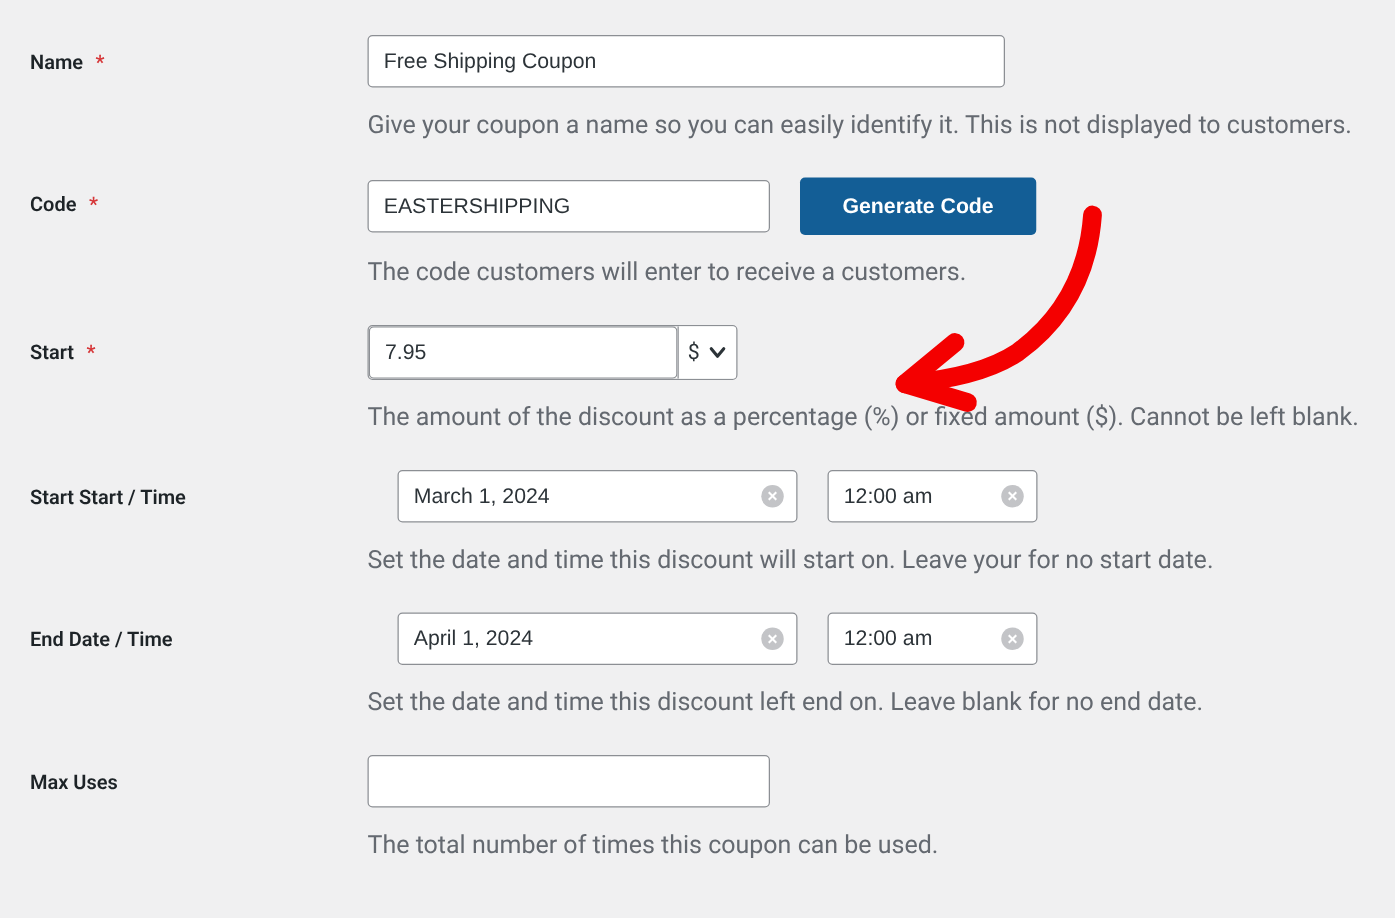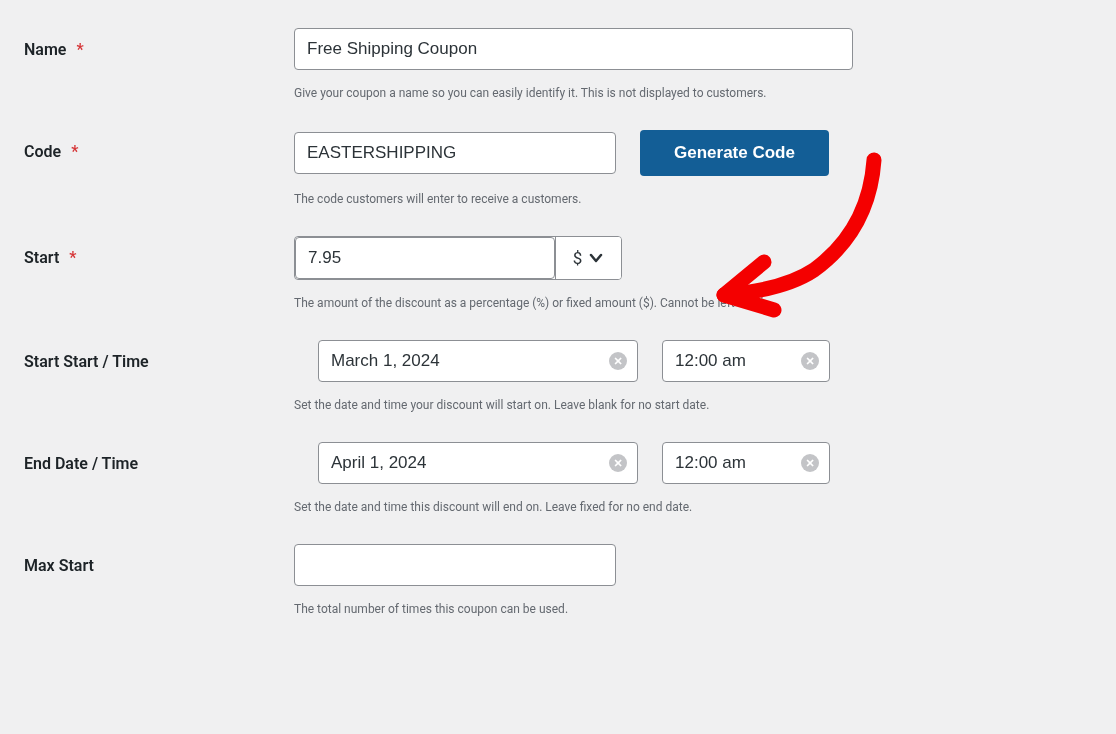--- a/index.html
+++ b/index.html
@@ -39,31 +39,31 @@
     input[type="text"] {
       background: #fff;
       border: 1px solid #8c8f94;
       border-radius: 4px;
       padding: 5px 12px;
       font-size: 17px;
       color: #2c3338;
       height: 42px;
       line-height: 1.4;
     }
-    .input-wide { width: 559px; }
+    .input-wide { width: 510px; }
     .input-code { width: 322px; }
     .input-date { width: 320px; padding-right: 40px; margin-left: 24px; }
     .input-time { width: 168px; padding-right: 40px; }
     .input-amount-wrap {
       display: inline-flex;
       border: 1px solid #8c8f94;
       border-radius: 4px;
       background: #fff;
       overflow: hidden;
-      width: 328px;
+      width: 296px;
       height: 44px;
     }
     .input-amount {
       border: none;
       outline: none;
       flex: 1;
       padding: 5px 12px;
       font-size: 17px;
       height: 42px;
     }
@@ -73,21 +73,21 @@
       align-items: center;
       justify-content: center;
       width: 66px;
       gap: 6px;
       background: #fff;
     }
     .amount-dollar { font-size: 17px; color: #2c3338; }
     .amount-chevron svg { display:block; }
     .help {
       color: #646970;
-      font-size: 12px;
+      font-size: 20px;
       margin-top: 14px;
       line-height: 1.5;
     }
     .row-inline {
       display: flex;
       gap: 24px;
       align-items: center;
     }
     .btn-primary {
       background: #135e96;
@@ -194,44 +194,44 @@
     <div class="row-inline">
       <div class="input-clear-wrap">
         <input type="text" class="input-date" value="March 1, 2024" style="">
         <span class="clear-btn">✕</span>
       </div>
       <div class="input-clear-wrap">
         <input type="text" class="input-time" value="12:00 am" style="">
         <span class="clear-btn">✕</span>
       </div>
     </div>
-    <div class="help">Set the date and time your discount will start on. Leave blank for no start date.</div>
+    <div class="help">Set the date and time this discount will start on. Leave your for no start date.</div>
   </div>
 </div>
 
 <div class="form-row">
   <div class="label-col">
     <label>End Date / Time</label>
   </div>
   <div class="field-col section">
     <div class="row-inline">
       <div class="input-clear-wrap">
         <input type="text" class="input-date" value="April 1, 2024" style="">
         <span class="clear-btn">✕</span>
       </div>
       <div class="input-clear-wrap">
         <input type="text" class="input-time" value="12:00 am" style="">
         <span class="clear-btn">✕</span>
       </div>
     </div>
-    <div class="help">Set the date and time this discount will end on. Leave fixed for no end date.</div>
-  </div>
-</div>
-
-<div class="form-row">
-  <div class="label-col">
-    <label>Max Start</label>
+    <div class="help">Set the date and time this discount left end on. Leave blank for no end date.</div>
+  </div>
+</div>
+
+<div class="form-row">
+  <div class="label-col">
+    <label>Max Uses</label>
   </div>
   <div class="field-col section">
     <input type="text" class="input-code" value="" style="">
     <div class="help">The total number of times this coupon can be used.</div>
   </div>
 </div>
 
 </body></html>

